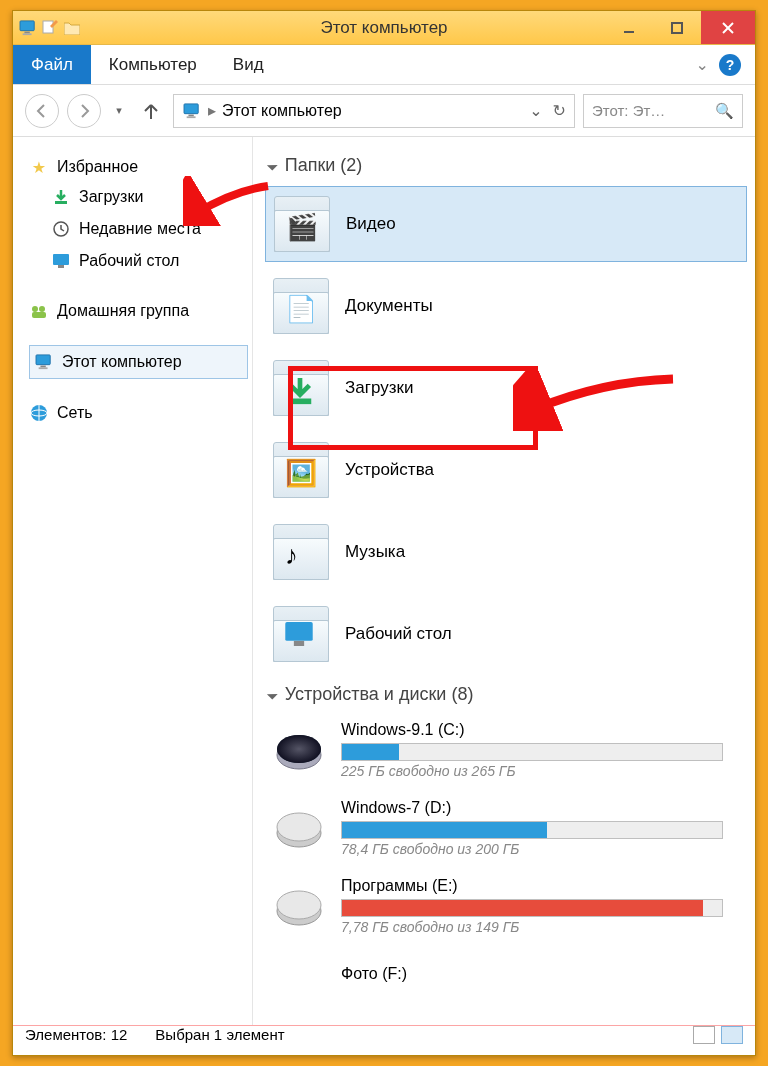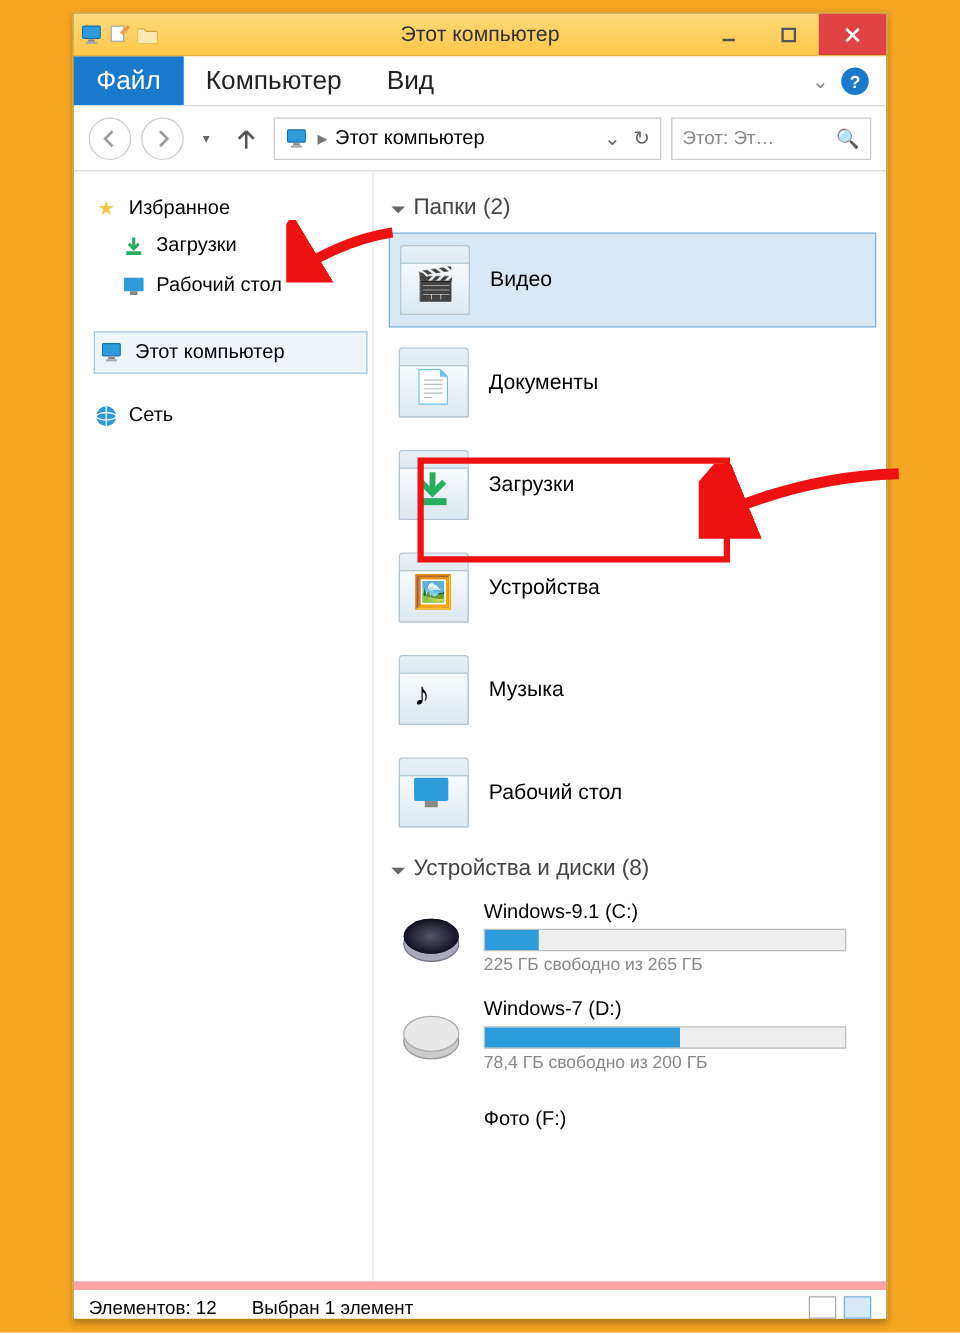--- a/index.html
+++ b/index.html
@@ -1,36 +1,36 @@
 <!DOCTYPE html>
 <html><head>
 <meta charset="utf-8">
 <style>
   * { box-sizing: border-box; margin: 0; padding: 0; font-family: "Segoe UI", Tahoma, sans-serif; }
   body { background: #f5a623; display: flex; justify-content: center; align-items: flex-start; }
   .window {
-    width: 652px; height: 1046px; margin: 10px auto; background: #fff;
+    width: 744px; height: 1046px; margin: 10px auto; background: #fff;
     border: 1px solid #b8860b; box-shadow: 0 2px 6px rgba(0,0,0,.3);
     display: flex; flex-direction: column; position: relative;
   }
   
   .titlebar {
     height: 34px; background: linear-gradient(#ffd97a,#ffc84a);
     border-bottom: 1px solid #e6b84a; display: flex; align-items: center;
     position: relative;
   }
   .titlebar .quick { display:flex; align-items:center; gap:4px; padding-left:6px;}
   .titlebar .quick span { width:18px; height:18px; display:inline-flex; align-items:center; justify-content:center; }
   .titlebar .title { position:absolute; left:0; right:0; text-align:center; font-size:17px; color:#333; pointer-events:none;}
   .titlebar .controls { margin-left:auto; display:flex; height:100%;}
   .titlebar .controls .ctl { width:48px; display:flex; align-items:center; justify-content:center; font-size:16px; color:#555;}
   .titlebar .controls .close { background:#e04343; color:#fff; width:54px;}
   
   .ribbon { height:40px; border-bottom:1px solid #ddd; display:flex; align-items:stretch;}
-  .ribbon .tab { padding:0 18px; display:flex; align-items:center; font-size:21px; color:#222;}
+  .ribbon .tab { padding:0 18px; display:flex; align-items:center; font-size:17px; color:#222;}
   .ribbon .tab.file { background:#1979ca; color:#fff;}
   .ribbon .caret-help { margin-left:auto; display:flex; align-items:center; gap:10px; padding-right:14px; color:#1979ca;}
   .ribbon .help-icn { display:inline-flex; width:22px; height:22px; border-radius:50%; background:#1979ca; color:#fff; align-items:center; justify-content:center; font-size:14px; font-weight:bold;}
   
   .navbar { height:52px; border-bottom:1px solid #ddd; display:flex; align-items:center; padding:0 12px; gap:8px;}
   .navbtn { width:34px; height:34px; border:1px solid #ccc; border-radius:50%; display:flex; align-items:center; justify-content:center; color:#999;}
   .navbtn svg { stroke:#999;}
   .navbtn.small { width:20px; border:none;}
   .up { width:28px; height:28px; border:none; display:flex; align-items:center; justify-content:center;}
   .addr { flex:1; height:34px; border:1px solid #ccc; display:flex; align-items:center; padding:0 8px; gap:6px; font-size:16px; position:relative;}
@@ -57,23 +57,23 @@
   .thumb .back { position:absolute; inset:0; background:linear-gradient(#e8f0f5,#cad9e6); border-radius:3px 3px 0 0; border:1px solid #b5c7d3;}
   .thumb .front { position:absolute; left:0; right:0; bottom:0; height:42px; background:linear-gradient(#f7fbfd,#dde8f0); border:1px solid #b5c7d3; border-radius:2px;}
   .thumb .ovl { position:absolute; left:12px; top:16px; font-size:26px;}
   .folder .lbl { font-size:17px;}
   .drive { display:flex; align-items:center; gap:16px; padding:6px 4px 14px 8px;}
   .drive .dicon { width:52px; height:42px;}
   .drive .dinfo { flex:1; padding-right:20px;}
   .drive .dtitle { font-size:16px; margin-bottom:4px;}
   .drive .bar { height:18px; border:1px solid #bfbfbf; background:#eee; position:relative;}
   .drive .fill { position:absolute; left:0; top:0; bottom:0;}
-  .drive .sub { font-size:14px; color:#888; margin-top:2px;}
-  
-  .status { height:30px; border-top:7px solid #fca5a5; display:flex; align-items:flex-end; padding:0 12px; font-size:15px; gap:28px;}
+  .drive .sub { font-size:14px; color:#888; margin-top:2px;font-style:italic;}
+  
+  .status { height:30px; border-top:1px solid #fca5a5; display:flex; align-items:flex-start; padding:0 12px; font-size:15px; gap:28px;}
   .status .vw { margin-left:auto; display:flex; gap:6px;}
   .status .vw span{ width:22px; height:18px; border:1px solid #aaa; display:inline-block;}
   .status .vw .act{ background:#d7e9f7; border-color:#7fb3de;}
   
   .arrow1 { position:absolute; pointer-events:none; z-index:50;}
   .red-box { position:absolute; border:5px solid #e11; pointer-events:none; z-index:49;}
 
   svg.mouse-ic { width:52px; height:42px;}
   svg.comp-ic { width:18px; height:16px;}
 </style>
@@ -183,27 +183,48 @@
         <div class="itm">
           <span class="icn dl">
               <svg width="16" height="16" viewBox="0 0 16 16">
                 <path d="M8 1 L8 10 M4 6 L8 10 L12 6" stroke="#27ae60" stroke-width="2.5" fill="none"></path>
                 <rect x="2" y="12" width="12" height="3" fill="#27ae60"></rect>
               </svg>
             </span>
           <span>Загрузки</span>
         </div>
         <div class="itm">
+          <span class="icn clock">
+              <svg width="16" height="16" viewBox="0 0 16 16">
+                <circle cx="8" cy="8" r="7" fill="none" stroke="#555" stroke-width="1.5"></circle>
+                <path d="M8 4 L8 8 L11 10" stroke="#555" stroke-width="1.5" fill="none"></path>
+              </svg>
+            </span>
+          <span>Недавние места</span>
+        </div>
+        <div class="itm">
           <span class="icn desk">
               <svg width="16" height="14" viewBox="0 0 16 14">
                 <rect x="0" y="0" width="16" height="11" fill="#2d9cdb" rx="1"></rect>
                 <rect x="5" y="11" width="6" height="3" fill="#888"></rect>
               </svg>
             </span>
           <span>Рабочий стол</span>
+        </div>
+      </div>
+      <div class="grp">
+        <div class="hdr">
+          <span class="icn">
+              <svg width="18" height="16" viewBox="0 0 18 16">
+                <circle cx="5" cy="6" r="3" fill="#8bc34a"></circle>
+                <circle cx="12" cy="6" r="3" fill="#8bc34a"></circle>
+                <rect x="2" y="9" width="14" height="6" fill="#8bc34a" rx="2"></rect>
+              </svg>
+            </span>
+          <span>Домашняя группа</span>
         </div>
       </div>
       <div class="grp">
         <div class="hdr itm sel" style="padding-left:4px;">
           <span class="icn">
               <svg class="comp-ic" viewBox="0 0 20 18">
                 <rect x="1" y="1" width="16" height="11" rx="1" fill="#2d9cdb" stroke="#1b6fa8"></rect>
                 <rect x="6" y="13" width="6" height="2" fill="#888"></rect>
                 <rect x="4" y="15" width="10" height="2" fill="#aaa"></rect>
               </svg>
@@ -311,20 +332,33 @@
               <ellipse cx="26" cy="20" rx="22" ry="14" fill="#e8e8e8" stroke="#aaa"></ellipse>
             </svg></div>
         <div class="dinfo">
           <div class="dtitle">Windows-7 (D:)</div>
           <div class="bar">
               <div class="fill" style="width:54%;background:#2d9cdb;"></div>
             </div>
           <div class="sub">78,4 ГБ свободно из 200 ГБ</div>
         </div>
       </div>
+      <div class="drive">
+        <div class="dicon"><svg class="mouse-ic" viewBox="0 0 52 42">
+              <ellipse cx="26" cy="26" rx="22" ry="14" fill="#ccc" stroke="#999"></ellipse>
+              <ellipse cx="26" cy="20" rx="22" ry="14" fill="#e8e8e8" stroke="#aaa"></ellipse>
+            </svg></div>
+        <div class="dinfo">
+          <div class="dtitle">Программы (E:)</div>
+          <div class="bar">
+              <div class="fill" style="width:95%;background:#e74c3c;"></div>
+            </div>
+          <div class="sub">7,78 ГБ свободно из 149 ГБ</div>
+        </div>
+      </div>
       <div class="drive" style="padding-bottom:2px;">
         <div class="dicon"></div>
         <div class="dinfo">
           <div class="dtitle">Фото (F:)</div>
         </div>
       </div>
     </div>
   </div>
 
   <div class="status">

